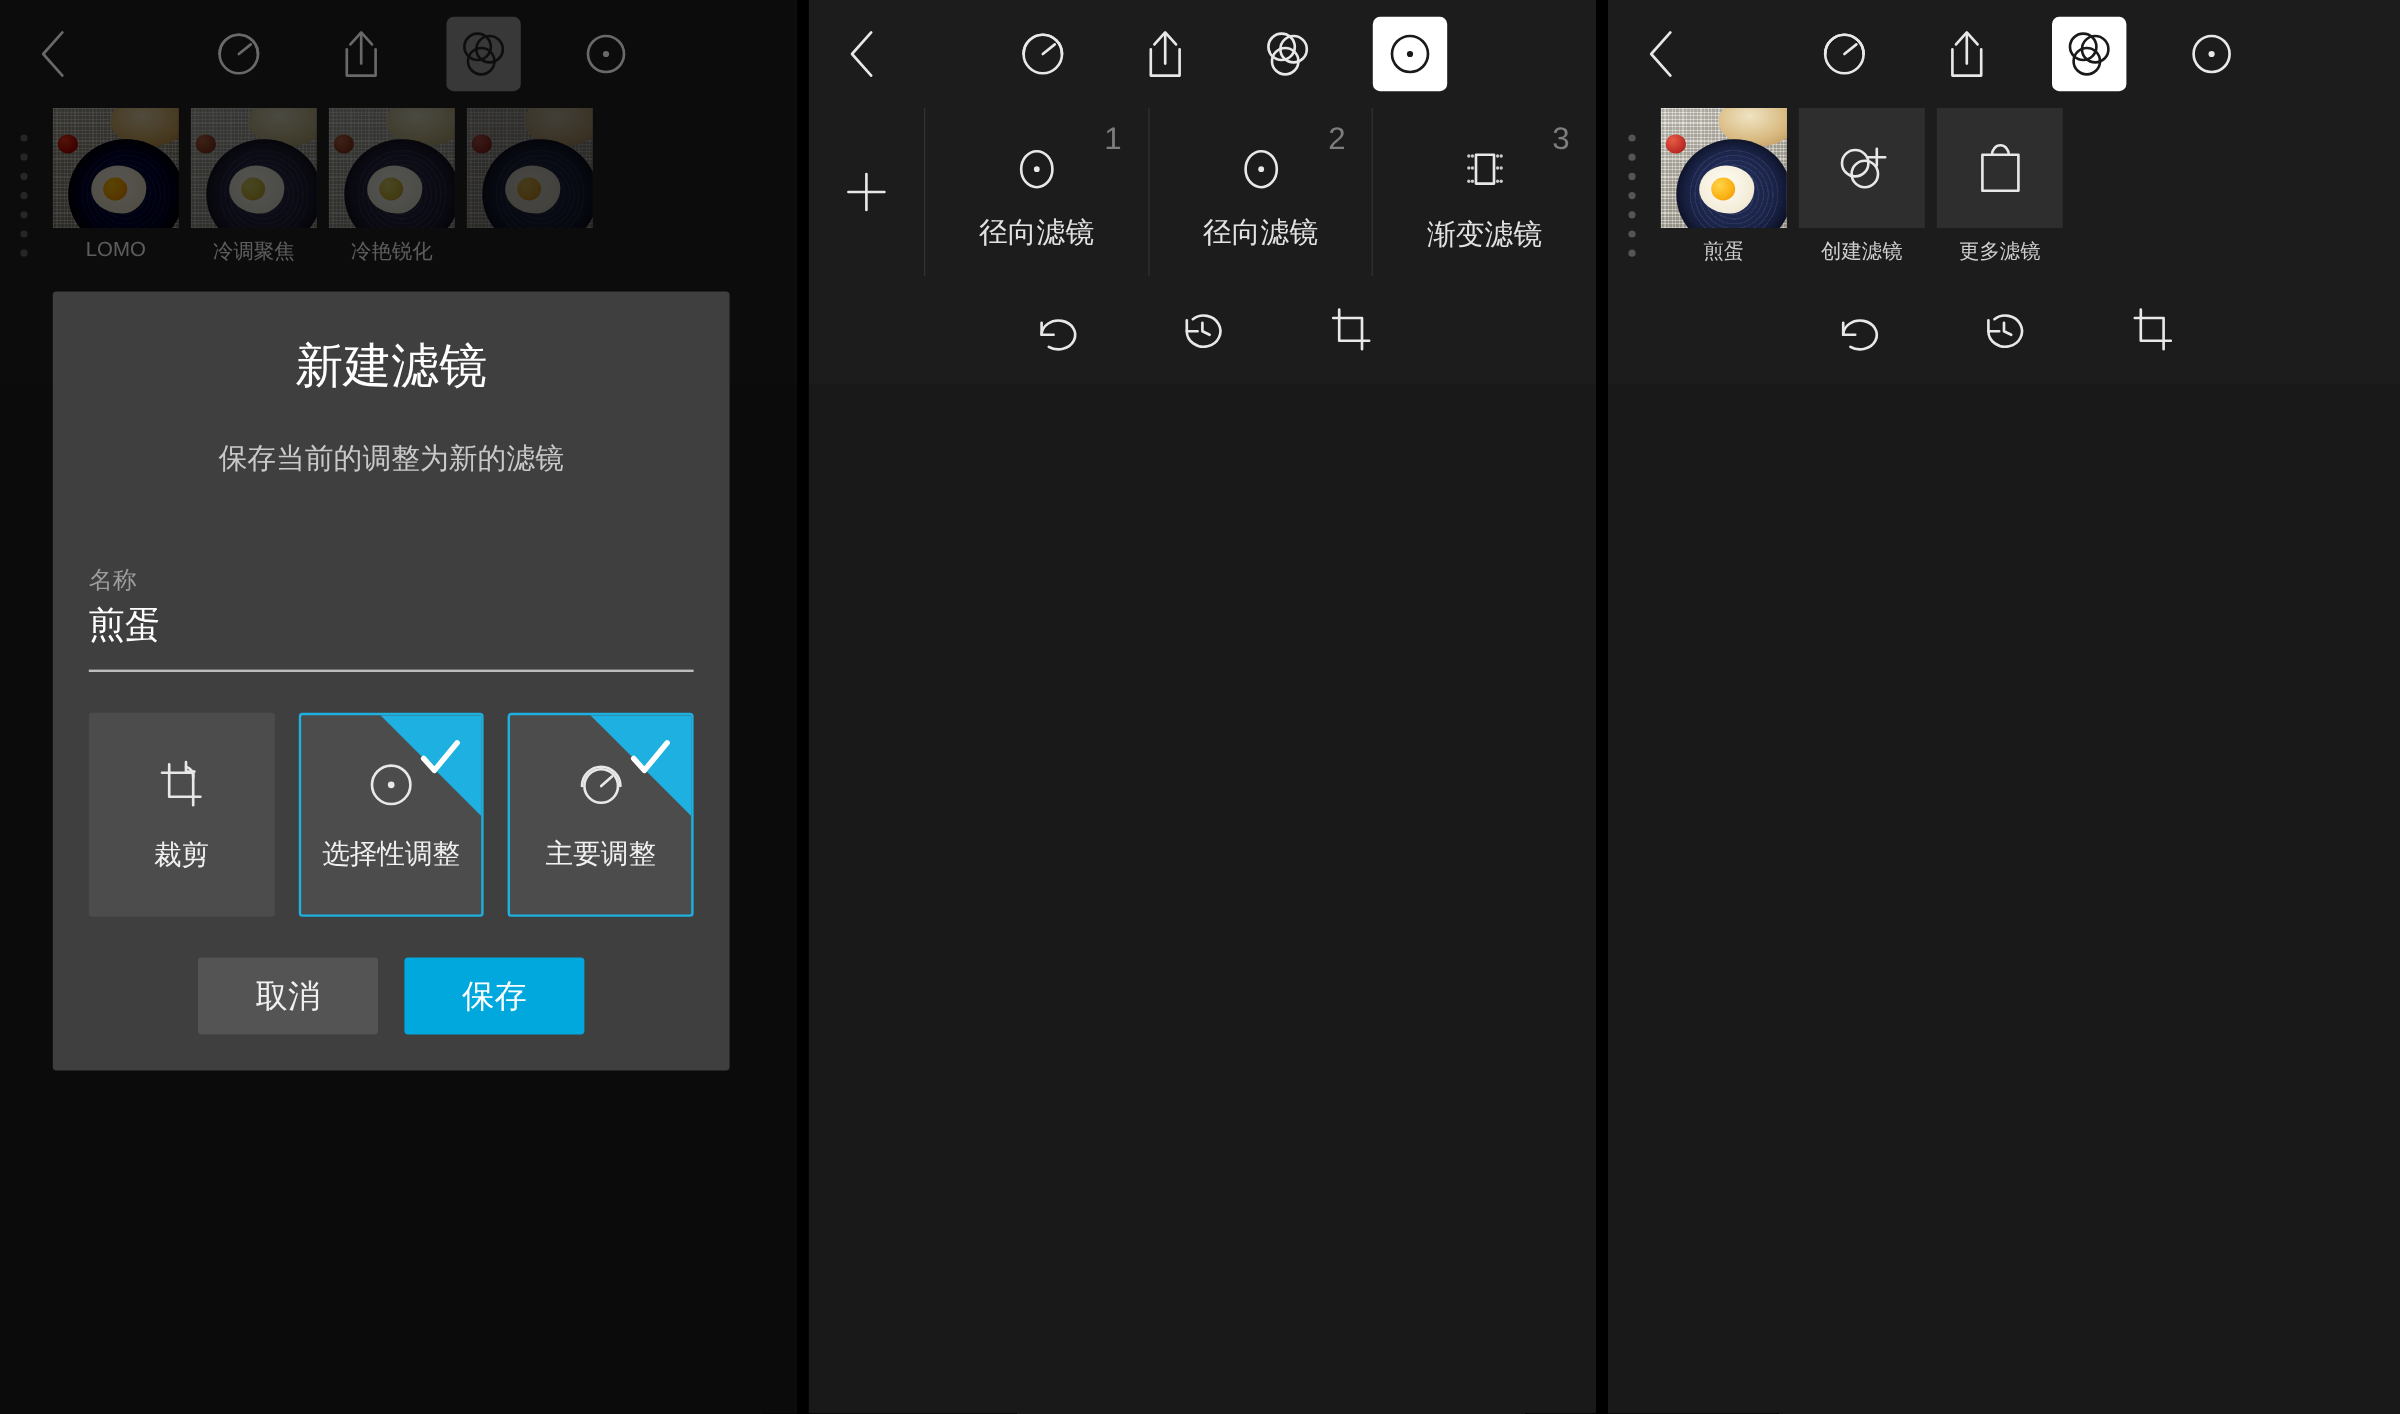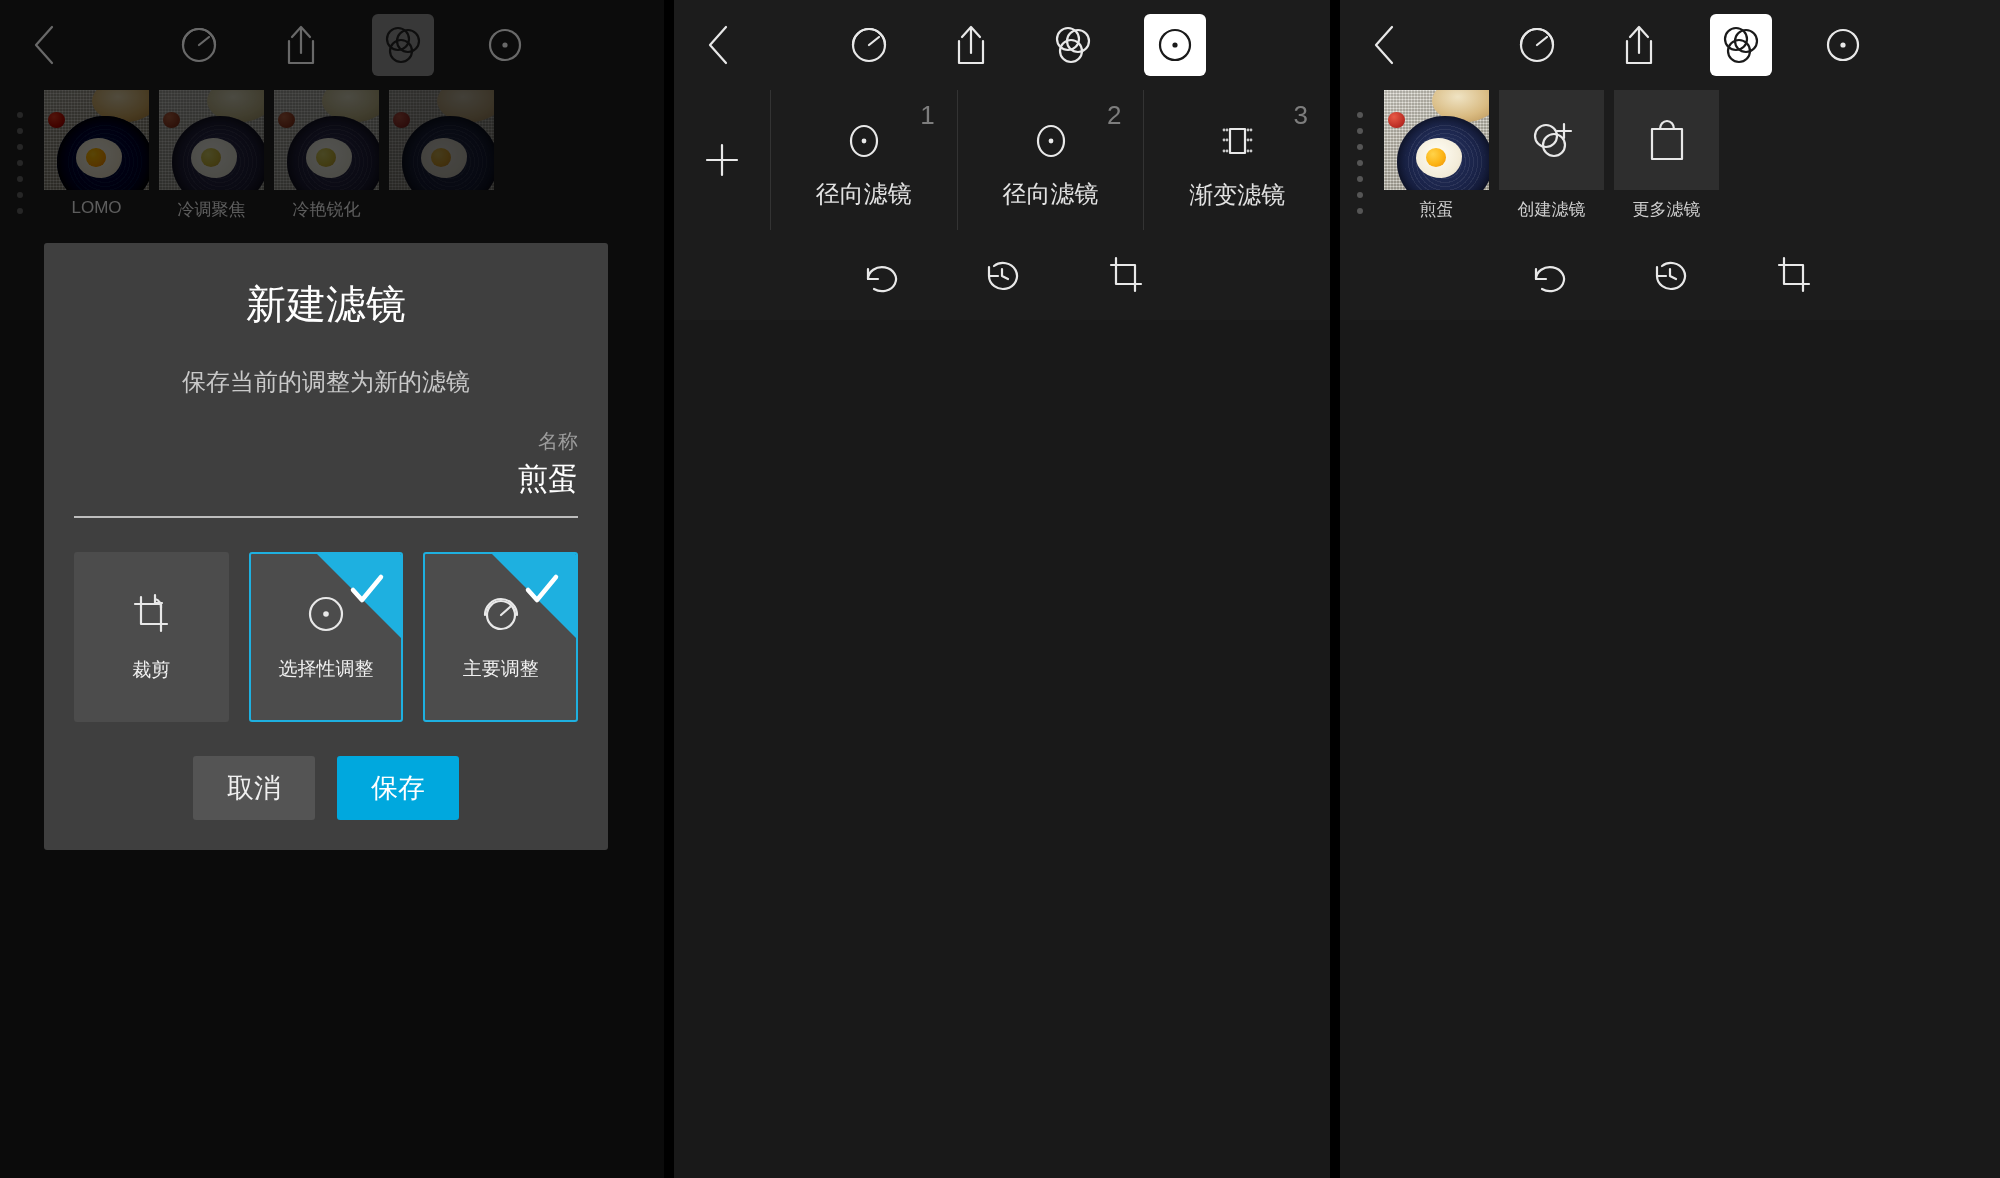--- a/index.html
+++ b/index.html
@@ -205,44 +205,44 @@
   .bb-btn { cursor: pointer; width: 46px; height: 46px; display: flex; align-items: center; justify-content: center; }
 
   
   .overlay { position: absolute; inset: 0; background: rgba(0,0,0,.55); }
   .modal {
     position: absolute; left: 44px; top: 243px; width: 564px;
     background: #3f3f3f; border-radius: 3px; padding: 34px 30px 30px;
   }
   .modal-title { color: #fff; font-size: 40px; text-align: center; font-weight: 400; }
   .modal-sub { color: #c9c9c9; font-size: 24px; text-align: center; margin-top: 34px; }
-  .field { margin-top: 30px; text-align: right; }
+  .field { margin-top: 72px; }
   .field-label { color: #9d9d9d; font-size: 20px; }
   .field-value { color: #fff; font-size: 30px; margin-top: 4px; padding-bottom: 16px; }
   .field-rule { height: 2px; background: #bdbdbd; }
   .cards { display: flex; gap: 20px; margin-top: 34px; justify-content: center; }
   .card {
     width: 160px; height: 170px; background: #4c4c4c; border-radius: 3px;
     position: relative; overflow: hidden; cursor: pointer;
     display: flex; flex-direction: column; align-items: center; justify-content: center;
   }
   .card.selected { border: 2px solid #1eb0e0; }
   .card .corner {
     position: absolute; top: 0; right: 0; width: 0; height: 0;
     border-top: 84px solid #1eb0e0; border-left: 84px solid transparent;
   }
   .card .check {
     position: absolute; top: 16px; right: 14px; width: 40px; height: 40px;
   }
   .card .c-icon { margin-bottom: 20px; }
-  .card .c-label { color: #f0f0f0; font-size: 19px; }
+  .card .c-label { color: #f0f0f0; font-size: 23px; }
   .actions { display: flex; justify-content: center; gap: 22px; margin-top: 34px; }
   .btn {
     border: none; border-radius: 3px; font-size: 27px; cursor: pointer;
-    padding: 14px 34px; font-family: inherit;
+    padding: 14px 48px; font-family: inherit;
   }
   .btn-cancel { background: #545454; color: #f0f0f0; }
   .btn-save { background: #00a8de; color: #fff; }
 </style>
 </head>
 <body>
 
 <div class="screen">
 
   <div class="panel panel-1">

